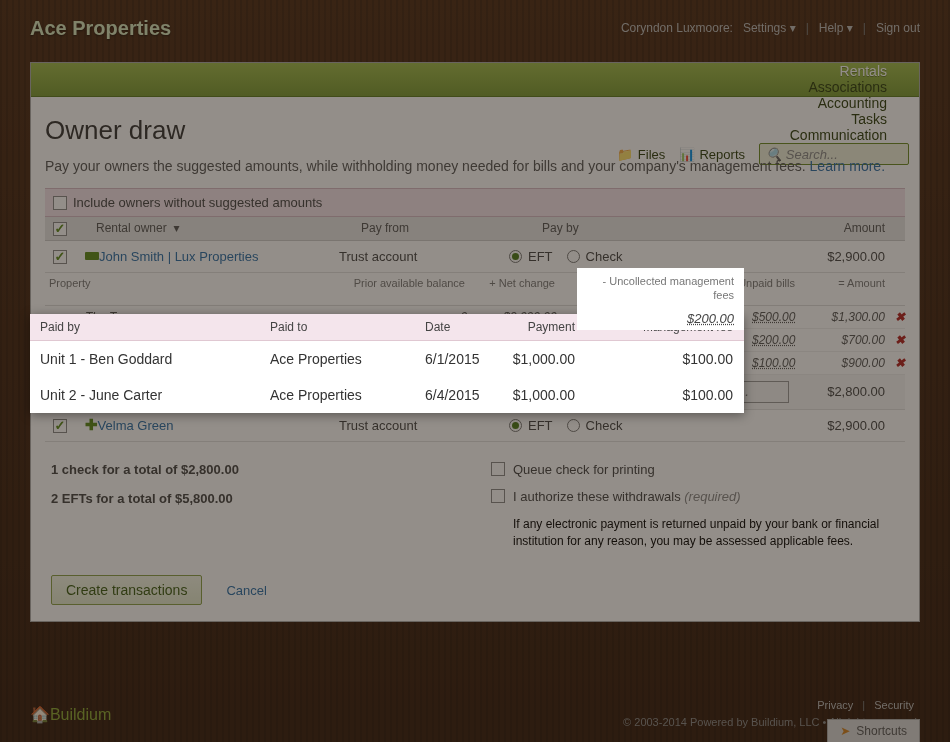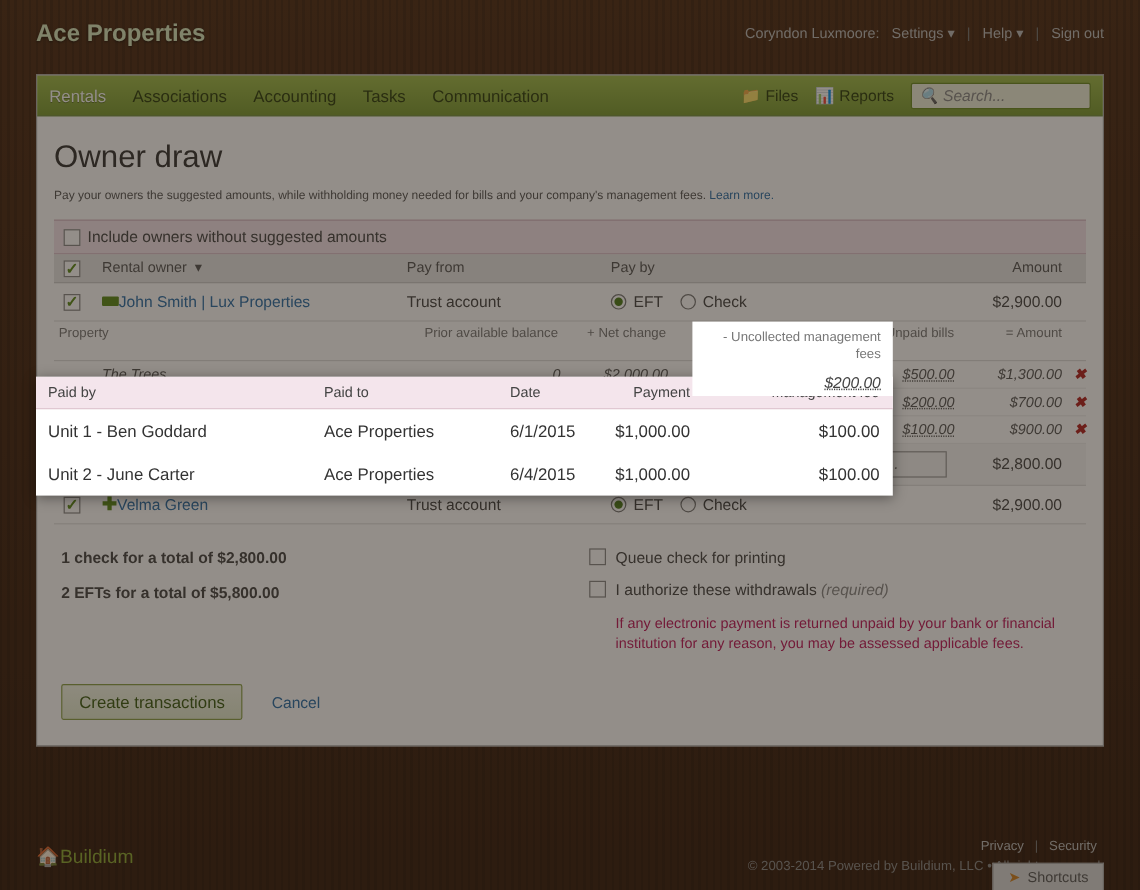--- a/index.html
+++ b/index.html
@@ -54,43 +54,44 @@
     background: #fff;
     border: 1px solid #aaa;
     min-height: 560px;
   }
 
   
   .nav {
     background: linear-gradient(#9fbb4c,#7a9a34);
     height: 34px;
     display:flex;
-    align-items:center;
+    align-items:flex-end;
     padding: 0 10px;
     border-bottom: 1px solid #5a7a20;
+    flex-direction: column;
   }
   .nav-item {
     color:#2c3d0e;
     margin-right: 22px;
     font-size: 14px;
     cursor:pointer;
   }
   .nav-item.active { color:#fff; text-shadow:0 1px 0 rgba(0,0,0,.3); }
   .nav-right { margin-left:auto; display:flex; align-items:center; gap:14px; }
   .nav-right-item { color:#2c3d0e; display:flex; align-items:center; gap:4px;}
   .search-box {
     background:#eef0dc; border:1px solid #6a8a24; height:22px; width:150px;
     display:flex; align-items:center; padding:0 6px; color:#888; font-style:italic;
     border-radius:2px;
   }
 
   
   .content { padding: 18px 14px 14px; }
   h1 { font-size: 26px; font-weight:normal; color:#333; margin-bottom:6px;}
-  .subtext { font-size: 10px; color:#555;margin-top:12px; }
+  .subtext { font-size: 14px; color:#555;margin-top:12px; }
   .link { color:#2a6ea8; cursor:pointer; }
 
   
   .filter-bar {
     margin-top: 14px;
     background:#f4e5ec;
     border-top:1px solid #d6bac6;
     border-bottom:1px solid #d6bac6;
     padding:6px 8px;
     display:flex; align-items:center; gap:14px;
@@ -103,20 +104,21 @@
   .chk { width:14px; height:14px; border:1px solid #888; background:#fff; display:inline-block; vertical-align:middle;}
   .chk.checked::after{ content:"✓"; color:#5a8a1a; font-weight:bold; display:block; line-height:12px; font-size:13px; text-align:center;}
 
   
   .thead {
     background:#e6e6e6;
     border-bottom:1px solid #ccc;
     display:flex;
     font-size:12px; color:#555;
     padding: 4px 0;
+    gap: 11px;
   }
   .thead .c-chk{width:34px; padding-left:8px;}
   .thead .c-owner{width:260px; padding-left:6px;}
   .thead .c-pay{width:170px;}
   .thead .c-payby{width:280px;}
   .thead .c-amt{flex:1; text-align:right; padding-right:20px;}
 
   
   .row {
     display:flex; align-items:center;
@@ -206,21 +208,21 @@
   .bottom{
     display:flex;
     margin-top:20px;
     padding: 0 6px;
   }
   .bottom-left{width:440px;}
   .bottom-left p{ font-weight:bold; color:#444; margin-bottom:14px;}
   .bottom-right{flex:1;}
   .bottom-right label{display:flex;align-items:flex-start; gap:8px; margin-bottom:12px; color:#444;}
   .bottom-right .req{ color:#888; font-style:italic;}
-  .bottom-right .note{ font-size:12px; color:#be185d; margin-left:22px; line-height:1.4;}
+  .bottom-right .note{ font-size:12px; color:#000000; margin-left:22px; line-height:1.4;}
 
   .actions{ margin-top:26px; padding:0 6px; display:flex; align-items:center; gap:24px;}
   .btn{
     border:1px solid #8aa048; background:linear-gradient(#f4f7e8,#e3ead0);
     padding:6px 14px; color:#3a5a12; font-size:14px; cursor:pointer; border-radius:2px;
   }
   .cancel{ color:#2a6ea8; cursor:pointer;}
 
   
   .footer{

